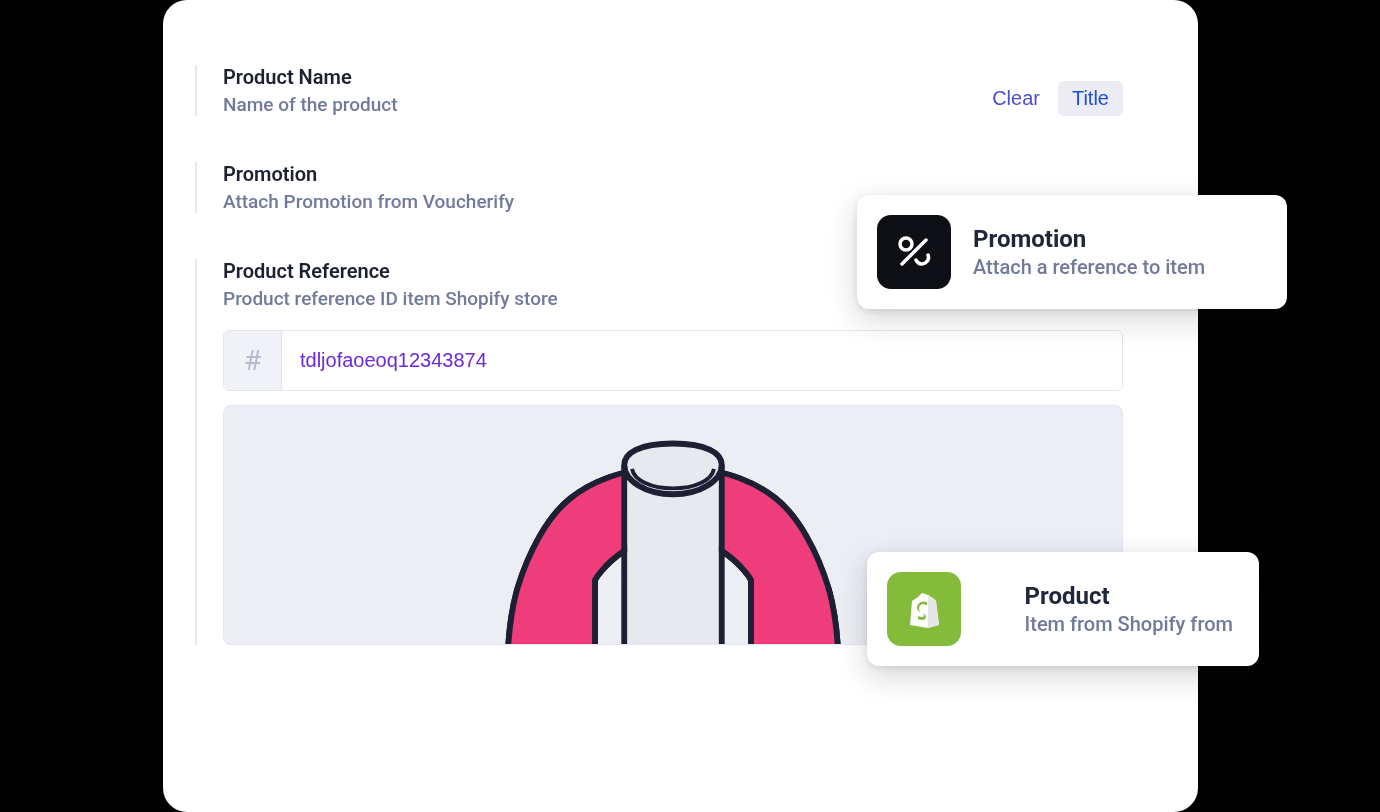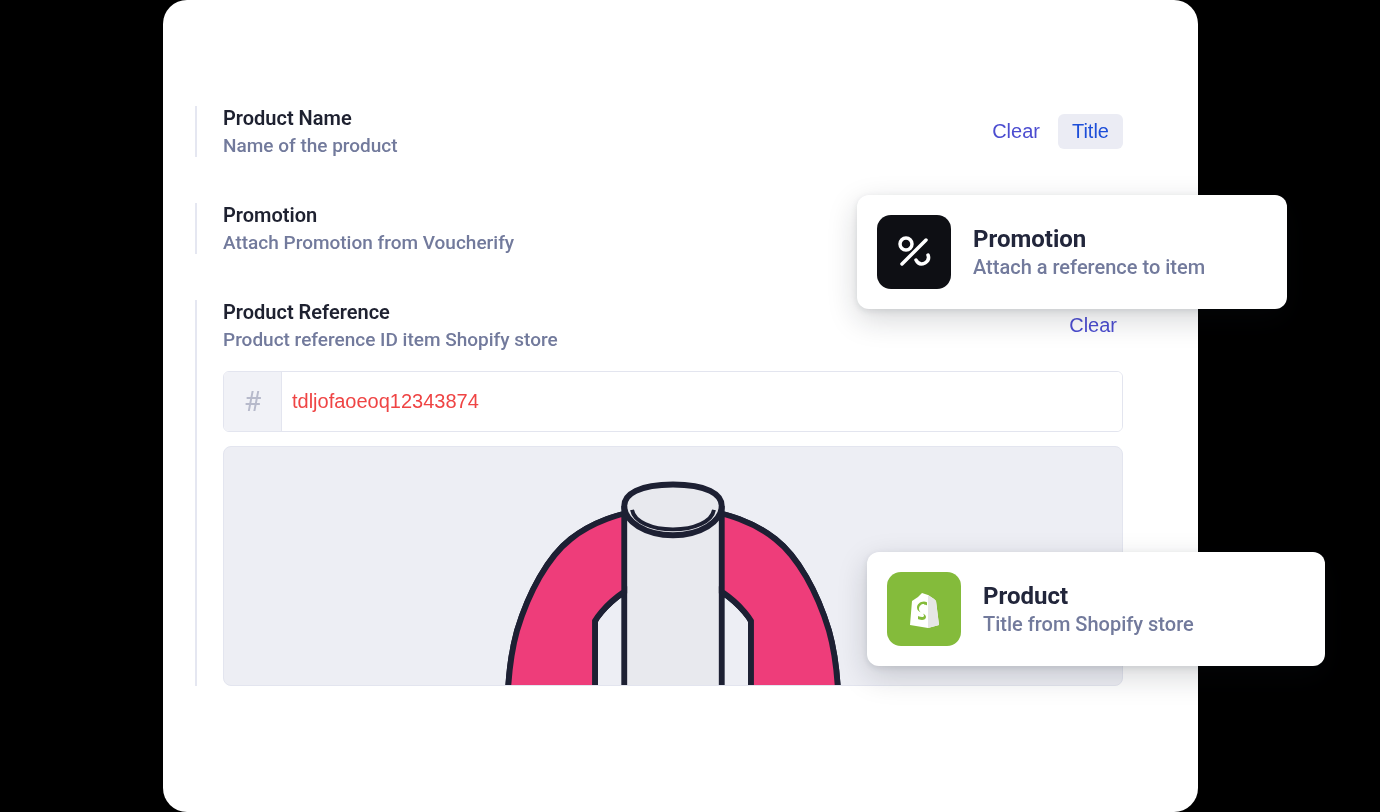--- a/index.html
+++ b/index.html
@@ -17,21 +17,21 @@
       top: 0;
       width: 1035px;
       height: 812px;
       background: #fff;
       border-radius: 24px;
       padding: 65px 75px 0 60px;
       overflow: hidden;
     }
     .field-block { position: relative; margin-bottom: 46px; }
     .field-block.last { margin-bottom: 0; }
-    .field-header { display: flex; align-items: center; justify-content: space-between; margin-top: 41px; }
+    .field-header { display: flex; align-items: flex-end; justify-content: space-between; }
     .field-titles { display: flex; flex-direction: column; }
     .field-label {
       font-size: 20px; font-weight: 600; color: #1e2130;
     }
     .field-sub {
       font-size: 19px; font-weight: 500; color: #727a9c; margin-top: 4px;
     }
     .field-actions { display: flex; gap: 12px; align-items: center; }
     .link-btn {
       background: transparent; border: none; cursor: pointer;
@@ -55,21 +55,21 @@
     .ref-row {
       display: flex; align-items: stretch;
       border: 1px solid #e3e5ef; border-radius: 6px; overflow: hidden;
     }
     .ref-hash {
       width: 58px; background: #f1f2f7; display:flex; align-items:center; justify-content:center;
       font-size: 28px; color: #b7bacb; font-weight: 400;
       border-right: 1px solid #e3e5ef;
     }
     .ref-value {
-      flex: 1; padding: 18px 10px; font-size: 20px; color: #ef4444;
+      flex: 1; padding: 18px 18px; font-size: 20px; color: #6d28d9;
       border: none; outline: none;
     }
     .ref-preview {
       margin-top: 14px;
       border: 1px solid #e3e5ef; border-radius: 8px;
       height: 240px;
       background: #edeef4;
       display: flex; justify-content: center; align-items: flex-start;
       overflow: hidden;
     }
@@ -80,21 +80,21 @@
     
     .float-card {
       position: absolute;
       background: #fff;
       border-radius: 12px;
       box-shadow: 0 10px 30px rgba(23,25,40,0.18), 0 2px 6px rgba(23,25,40,0.10);
       display: flex; align-items: center; gap: 22px;
       padding: 20px 26px 20px 20px;
     }
     .float-card.promo { left: 857px; top: 195px; width: 430px; }
-    .float-card.product { left: 867px; top: 552px; width: 458px; }
+    .float-card.product { left: 867px; top: 552px; width: 392px; justify-content: space-between; }
     .card-icon {
       width: 74px; height: 74px; border-radius: 14px; display:flex; align-items:center; justify-content:center;
       flex-shrink: 0;
     }
     .card-icon.black { background: #0e0f14; }
     .card-icon.green { background: #84bb3b; }
     .card-texts { display:flex; flex-direction: column; }
     .card-title { font-size: 24px; font-weight: 700; color: #22263b; }
     .card-sub { font-size: 20px; font-weight: 500; color: #727a9c; margin-top: 2px; }
   </style>
@@ -174,15 +174,15 @@
 <div class="float-card product">
   <div class="card-icon green">
     <svg width="44" height="44" viewBox="0 0 44 44">
       <path d="M10 14 L16 10 L20 6 L26 8 L32 12 L34 14 L37 38 L26 41 L8 38 Z" fill="#fff"></path>
       <path d="M26 8 L26 41 L37 38 L34 14 L32 12 Z" fill="#e6e6e6"></path>
       <path d="M22 17 c-3 0 -5 2 -5 5 c0 5 7 4 7 8 c0 2 -2 3 -4 3 c-2 0 -4 -1 -4 -1 l0 -3 c0 0 2 1 4 1 c1 0 2 -0.5 2 -1.5 c0 -3 -7 -3 -7 -8 c0 -3 3 -6 7 -6 c2 0 3 1 3 1 l0 3 c0 0 -1 -1 -3 -1 Z" fill="#84bb3b"></path>
     </svg>
   </div>
   <div class="card-texts">
     <span class="card-title">Product</span>
-    <span class="card-sub">Title from Shopify store</span>
+    <span class="card-sub">Item from Shopify from</span>
   </div>
 </div>
 
 </body></html>

